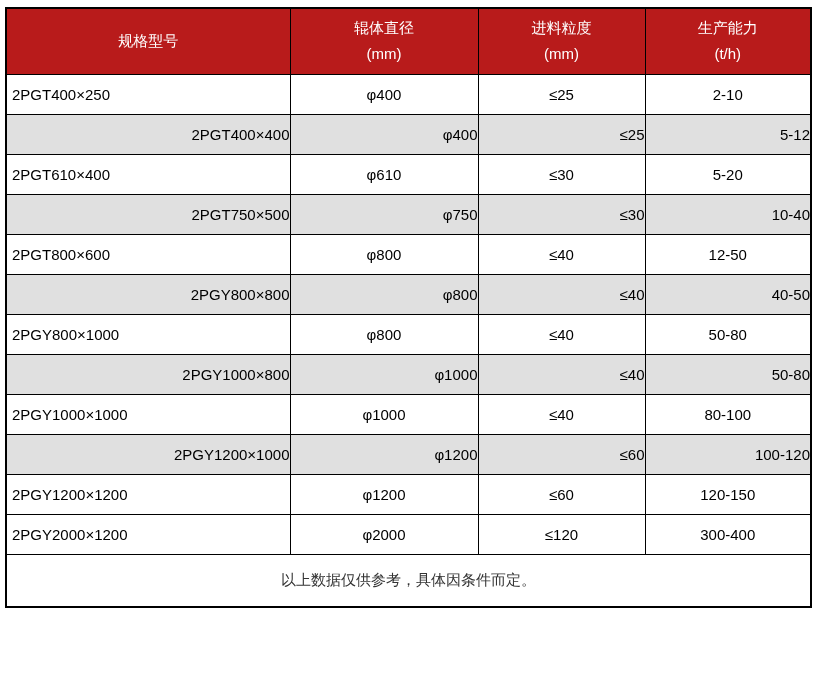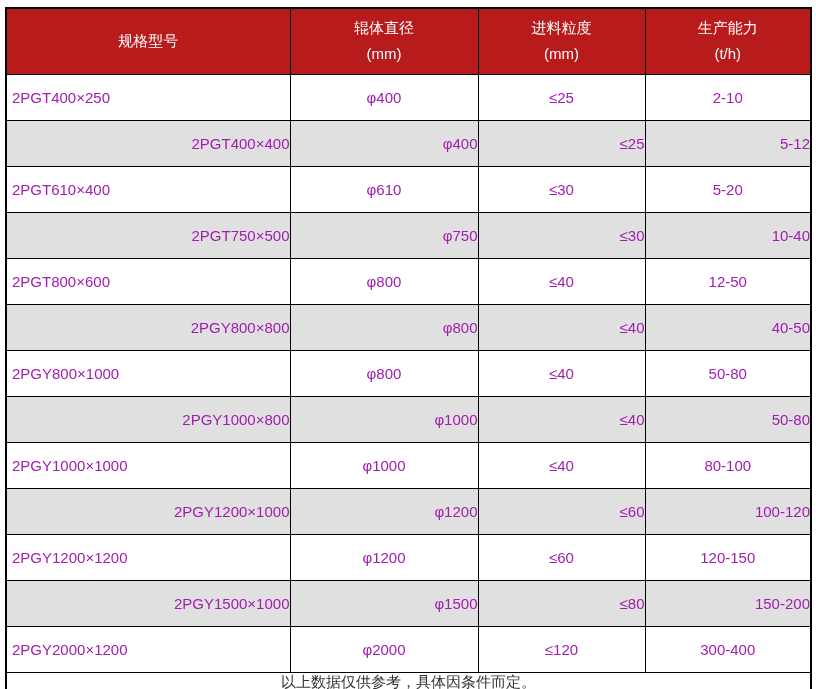--- a/index.html
+++ b/index.html
@@ -32,36 +32,36 @@
     height: 66px;
     text-align: center;
     vertical-align: middle;
   }
   .hdr-line {
     display: block;
     line-height: 26px;
   }
   .hdr-line:empty { display: none; }
   tbody td {
-    height: 46px;
+    height: 40px;
     text-align: center;
     vertical-align: middle;
-    color: #a21caf;
+    color: #000000;
     background: #ffffff;
   }
   tbody td.left {
     text-align: left;
     padding-left: 5px;
   }
   tbody tr.alt td {
     background: #e0e0e0;
     text-align: right;
   }
   tfoot td {
-    height: 20px;
+    height: 53px;
     text-align: center;
     vertical-align: middle;
     color: #333333;
     background: #ffffff;
   }
 </style>
 </head>
 <body>
 
 <table class="spec-table">
@@ -151,26 +151,20 @@
         <td>φ1200</td>
         <td>≤60</td>
         <td>100-120</td>
       </tr>
       <tr>
         <td class="left">2PGY1200×1200</td>
         <td>φ1200</td>
         <td>≤60</td>
         <td>120-150</td>
       </tr>
-      <tr class="alt">
-        <td class="left">2PGY1500×1000</td>
-        <td>φ1500</td>
-        <td>≤80</td>
-        <td>150-200</td>
-      </tr>
       <tr>
         <td class="left">2PGY2000×1200</td>
         <td>φ2000</td>
         <td>≤120</td>
         <td>300-400</td>
       </tr>
     </tbody>
   <tfoot>
     <tr>
       <td colspan="4">以上数据仅供参考，具体因条件而定。</td>

